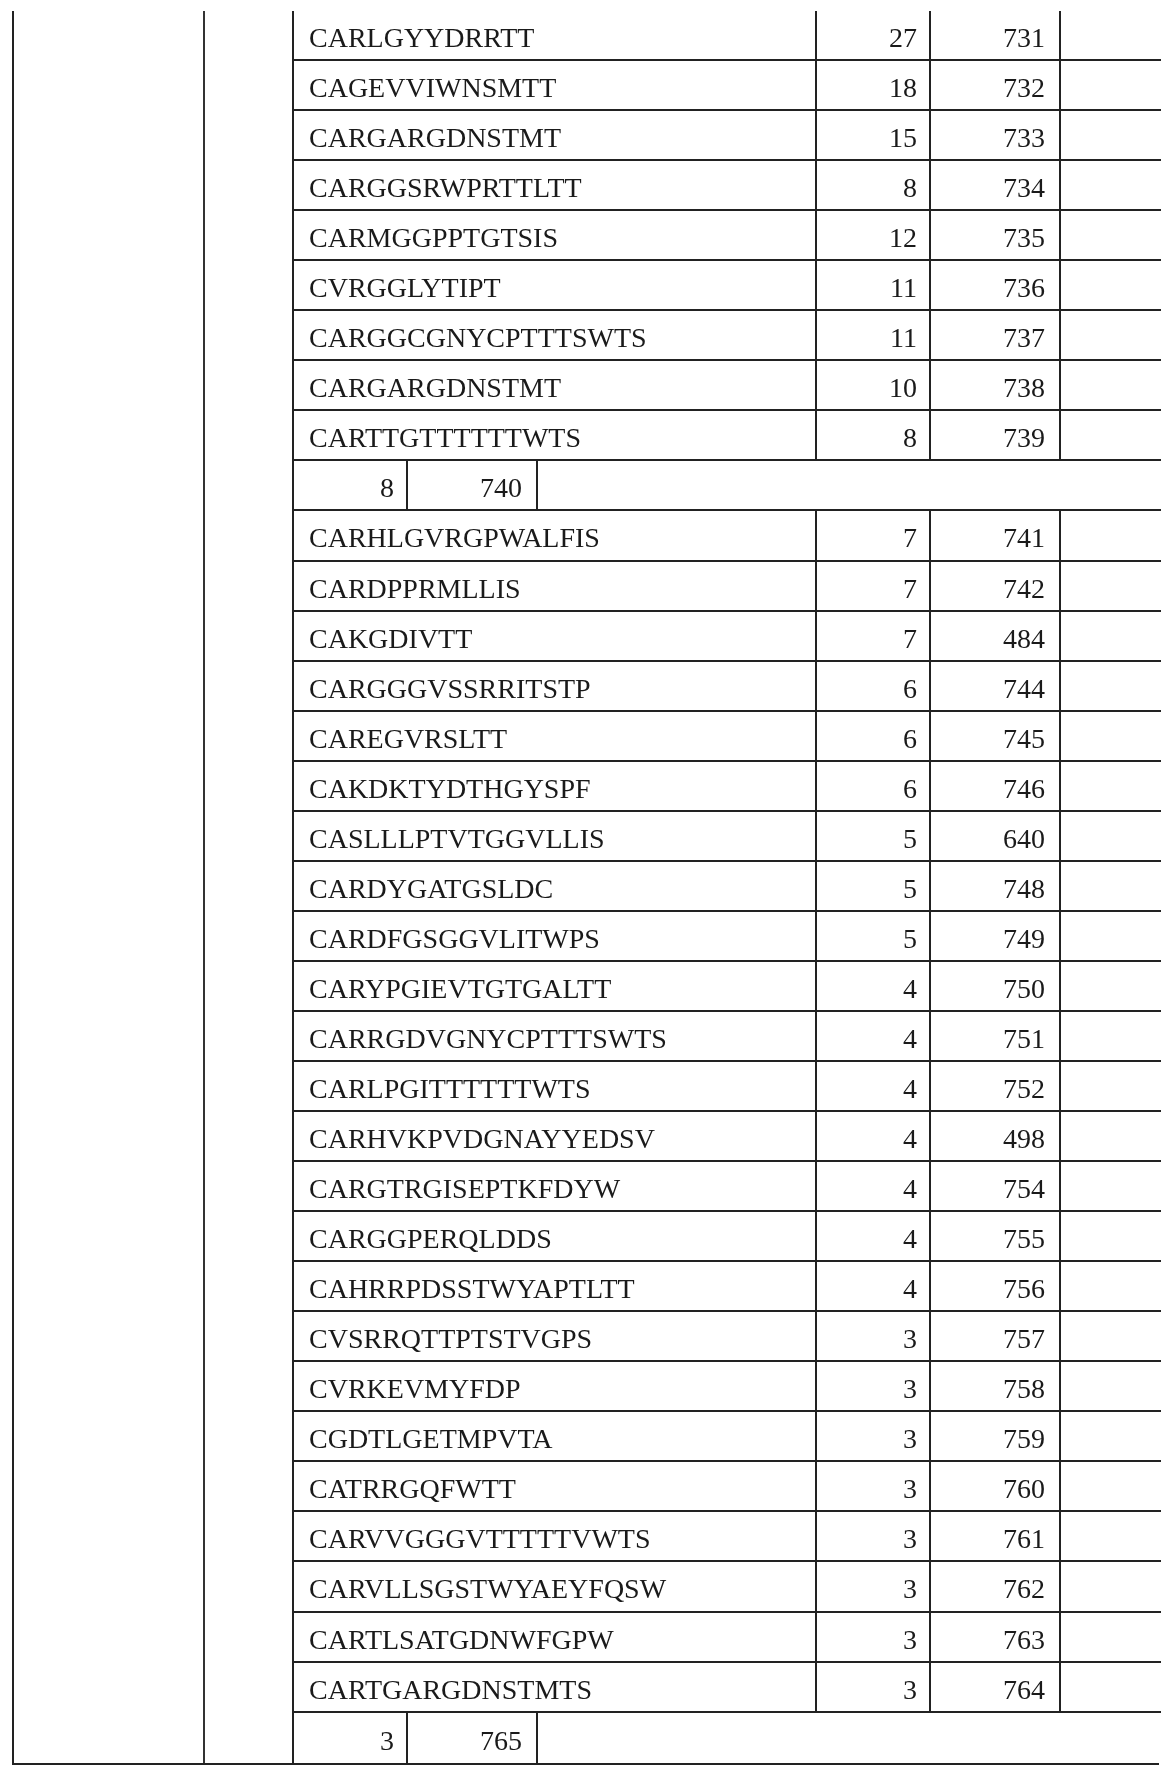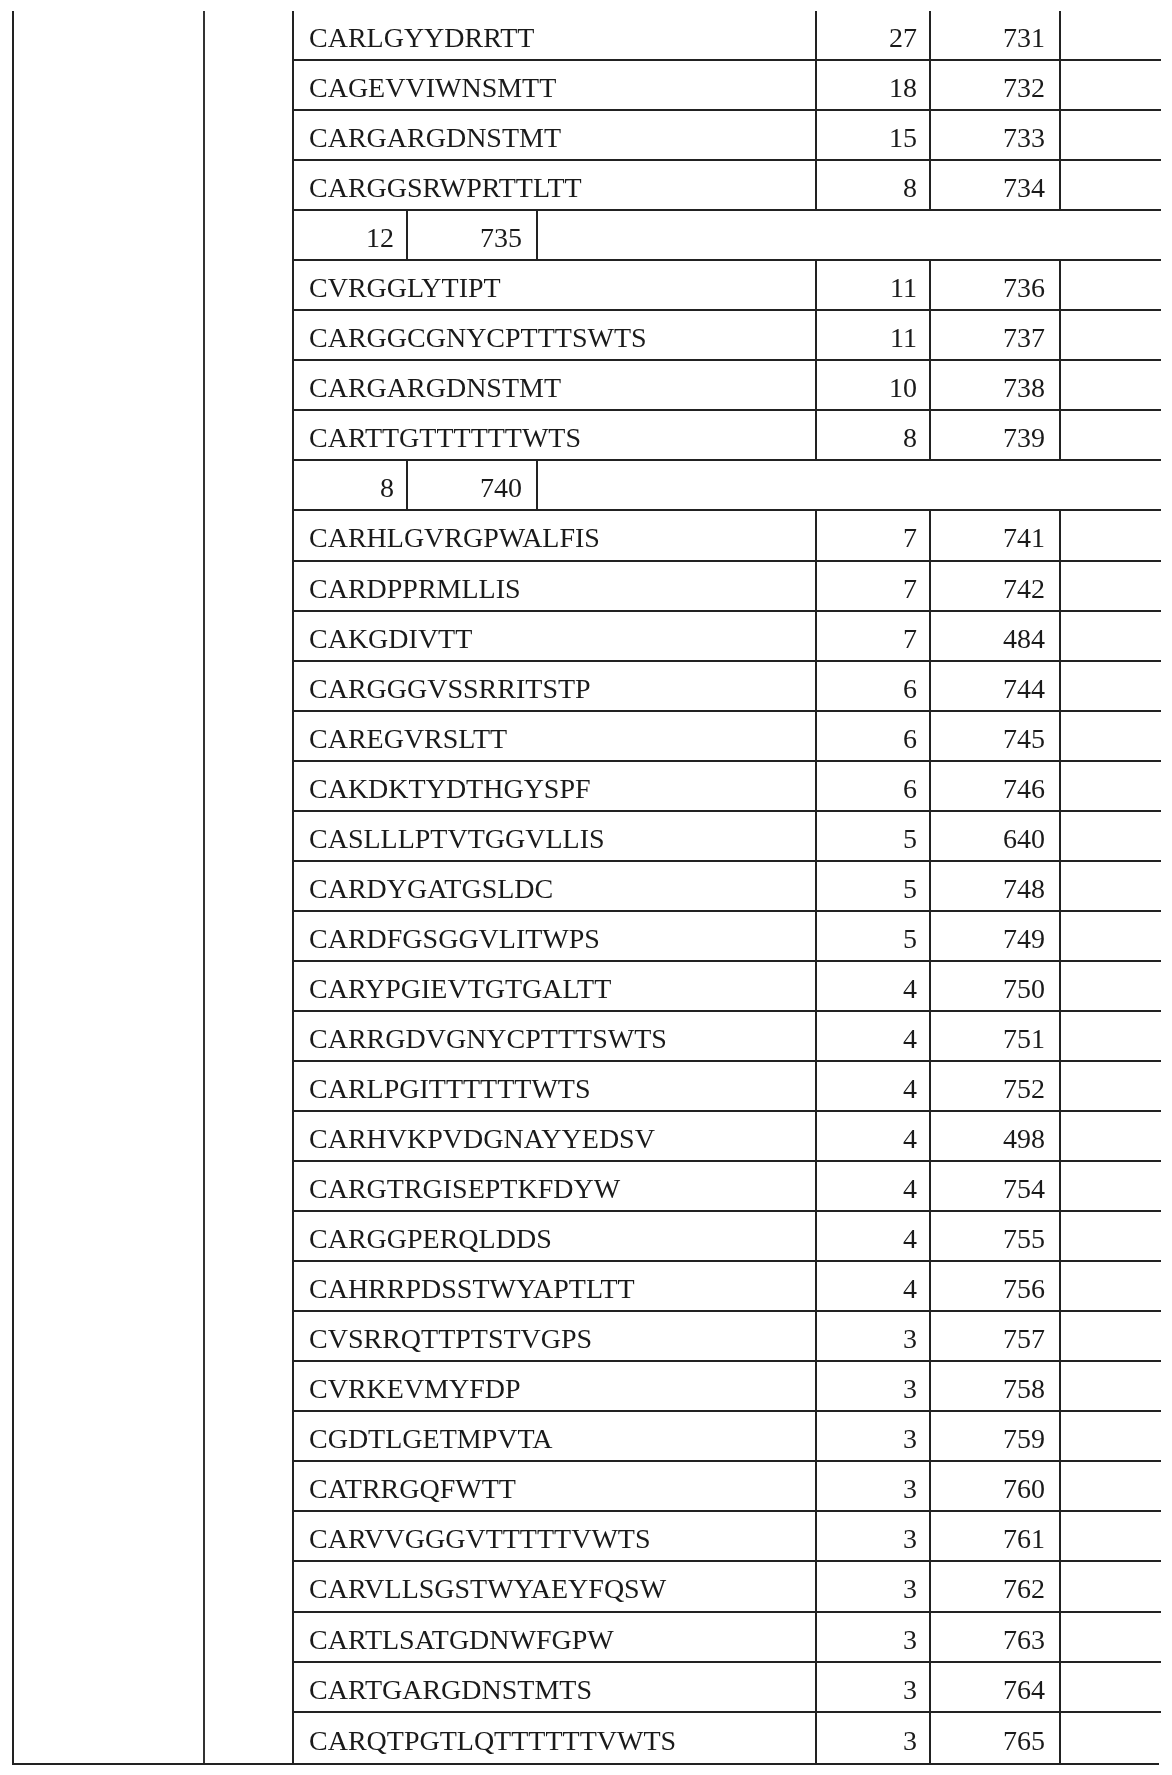--- a/index.html
+++ b/index.html
@@ -113,20 +113,21 @@
     <div class="cell id">733</div>
   </div>
 
   <div class="row">
     <div class="cell seq">CARGGSRWPRTTLTT</div>
     <div class="cell count">8</div>
     <div class="cell id">734</div>
   </div>
 
   <div class="row">
+    <div class="cell seq">CARMGGPPTGTSIS</div>
     <div class="cell count">12</div>
     <div class="cell id">735</div>
   </div>
 
   <div class="row">
     <div class="cell seq">CVRGGLYTIPT</div>
     <div class="cell count">11</div>
     <div class="cell id">736</div>
   </div>
 
@@ -291,18 +292,17 @@
     <div class="cell id">763</div>
   </div>
 
   <div class="row">
     <div class="cell seq">CARTGARGDNSTMTS</div>
     <div class="cell count">3</div>
     <div class="cell id">764</div>
   </div>
 
   <div class="row">
-    <div class="cell seq">CARQTPGTLQTTTTTTVWTS</div>
     <div class="cell count">3</div>
     <div class="cell id">765</div>
   </div>
 </div>
 </div>
 
 </body></html>

